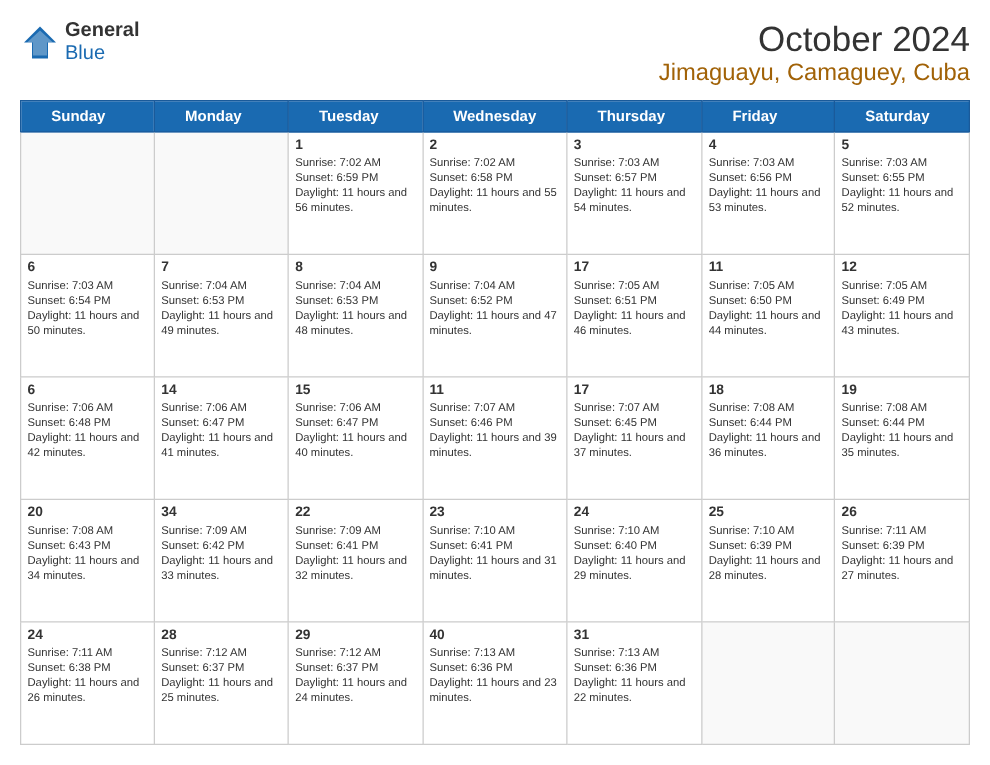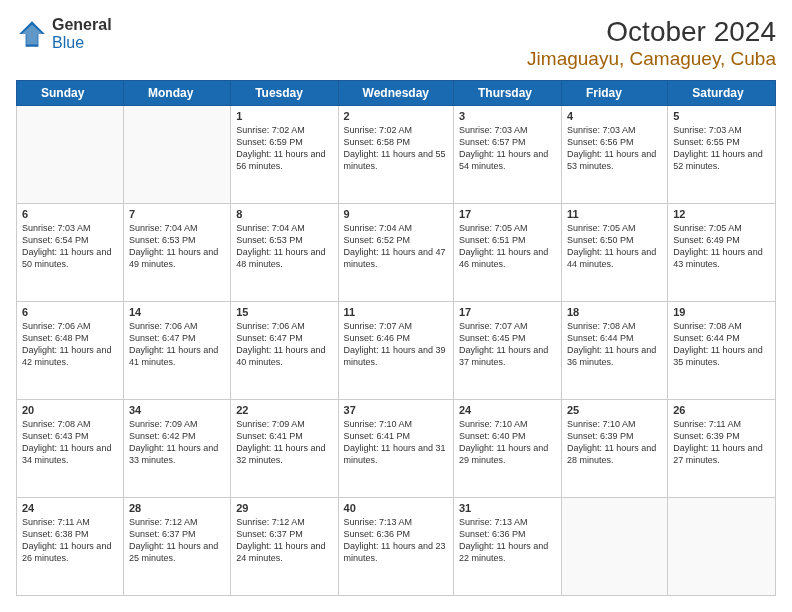--- a/index.html
+++ b/index.html
@@ -223,21 +223,21 @@
           </td>
           <td>
             <span class="day-num">34</span>
             <div class="cell-content">Sunrise: 7:09 AM<br>Sunset: 6:42 PM<br>Daylight: 11 hours and 33 minutes.</div>
           </td>
           <td>
             <span class="day-num">22</span>
             <div class="cell-content">Sunrise: 7:09 AM<br>Sunset: 6:41 PM<br>Daylight: 11 hours and 32 minutes.</div>
           </td>
           <td>
-            <span class="day-num">37</span>
+            <span class="day-num">23</span>
             <div class="cell-content">Sunrise: 7:10 AM<br>Sunset: 6:41 PM<br>Daylight: 11 hours and 31 minutes.</div>
           </td>
           <td>
             <span class="day-num">24</span>
             <div class="cell-content">Sunrise: 7:10 AM<br>Sunset: 6:40 PM<br>Daylight: 11 hours and 29 minutes.</div>
           </td>
           <td>
             <span class="day-num">25</span>
             <div class="cell-content">Sunrise: 7:10 AM<br>Sunset: 6:39 PM<br>Daylight: 11 hours and 28 minutes.</div>
           </td>

